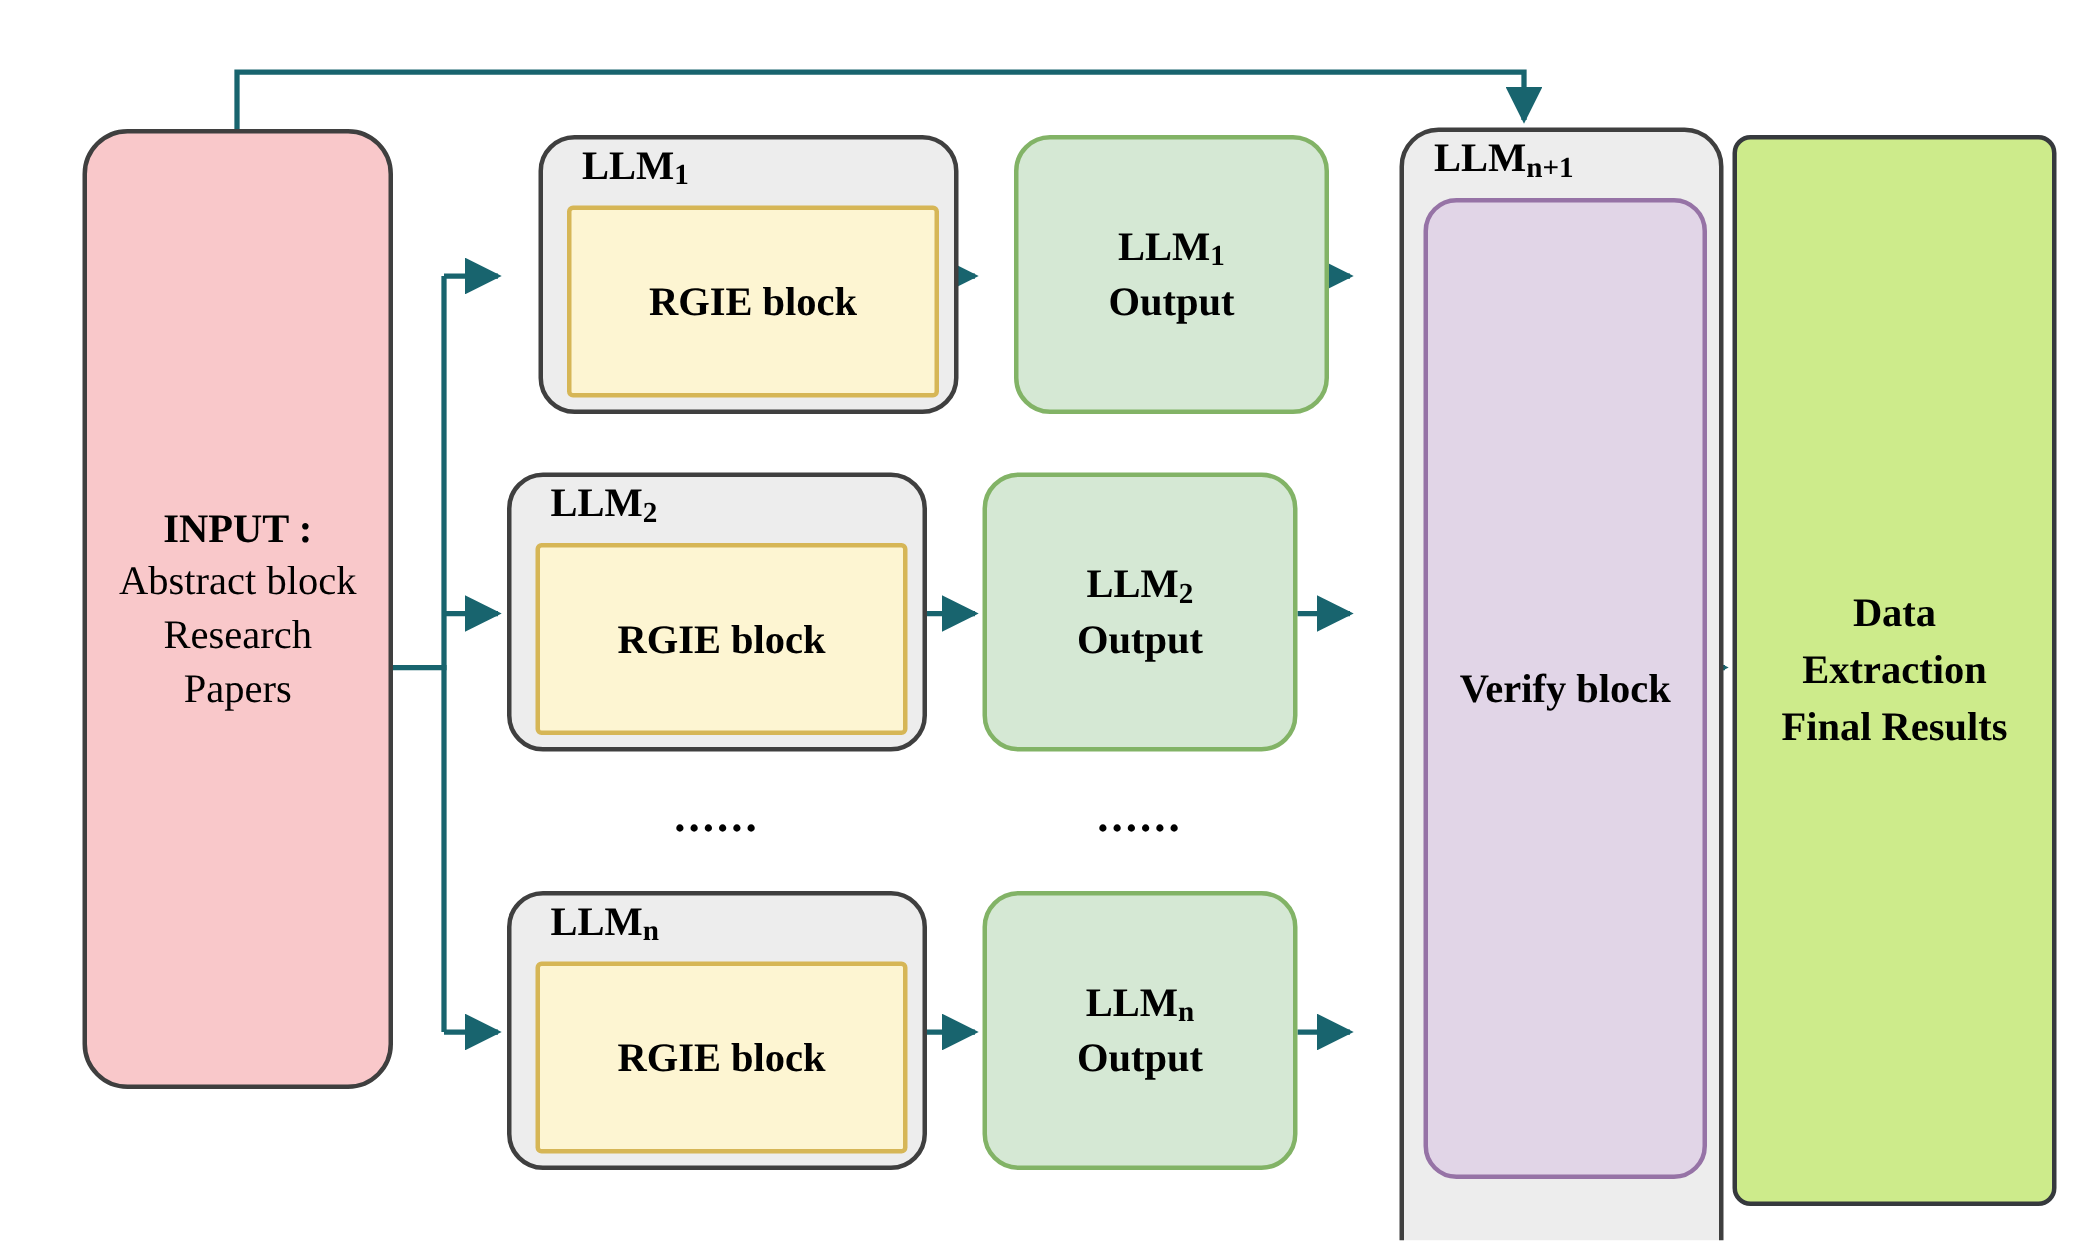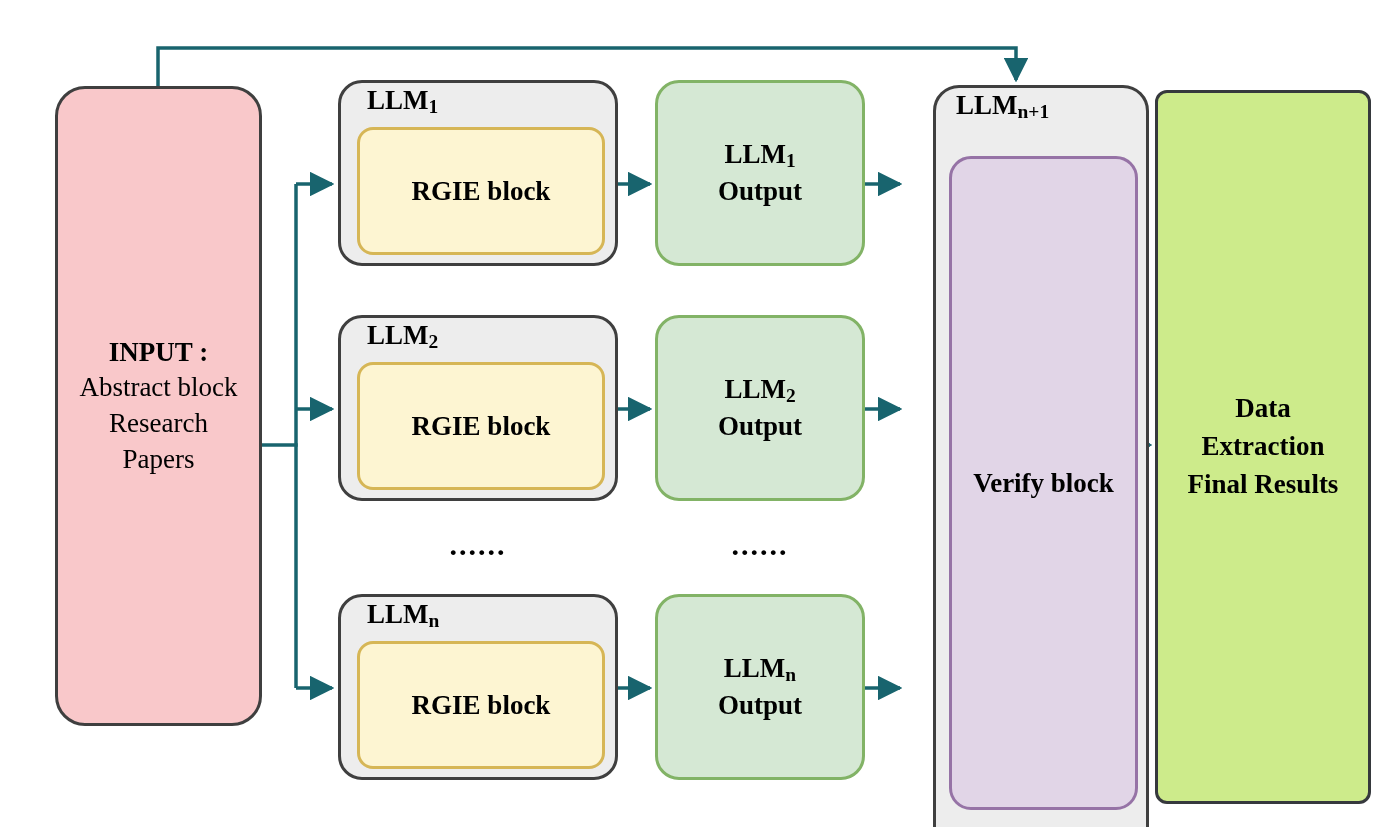--- a/index.html
+++ b/index.html
@@ -27,32 +27,32 @@
   }
   .input-title { font-weight: bold; }
 
   
   .llm-container {
     left: 338px; width: 280px; height: 186px;
     background: #ededed;
     border: 3.5px solid #3f3f3f;
     border-radius: 24px;
   }
-  .r1 { top: 80px; }
+  .r1 { top: 90px; margin-left: 21px; }
   .r2 { top: 315px; font-family: Liberation Serif, serif; }
   .r3 { top: 594px; }
   .llm-label {
     position: absolute; top: 2px; left: 26px;
     font-weight: bold; font-size: 27px; color: #000;
   }
   .rgie {
     position: absolute; left: 16px; top: 44px; width: 242px; height: 122px;
     background: #fdf5d2;
     border: 3px solid #d6b656;
-    border-radius: 16px;
+    border-radius: 4px;
     display: flex; align-items: center; justify-content: center;
     font-weight: bold; font-size: 27px; color: #000;
   }
 
   
   .output-box {
     left: 655px; width: 210px; height: 186px;
     background: #d5e8d4;
     border: 3px solid #82b366;
     border-radius: 24px;
@@ -77,21 +77,21 @@
     background: #ededed;
     border: 3.5px solid #3f3f3f;
     border-radius: 26px;
     margin-left: 28px;
   }
   .verify-label {
     position: absolute; top: 2px; left: 20px;
     font-weight: bold; font-size: 27px; color: #000;
   }
   .verify-block {
-    position: absolute; left: 13px; top: 68px; width: 183px; height: 648px;
+    position: absolute; left: 13px; top: 44px; width: 183px; height: 648px;
     background: #e1d5e7;
     border: 3px solid #9673a6;
     border-radius: 22px;
     display: flex; align-items: center; justify-content: center;
     font-weight: bold; font-size: 27px; color: #000;
   }
 
   
   .final-box {
     left: 1155px; top: 90px; width: 216px; height: 714px;

